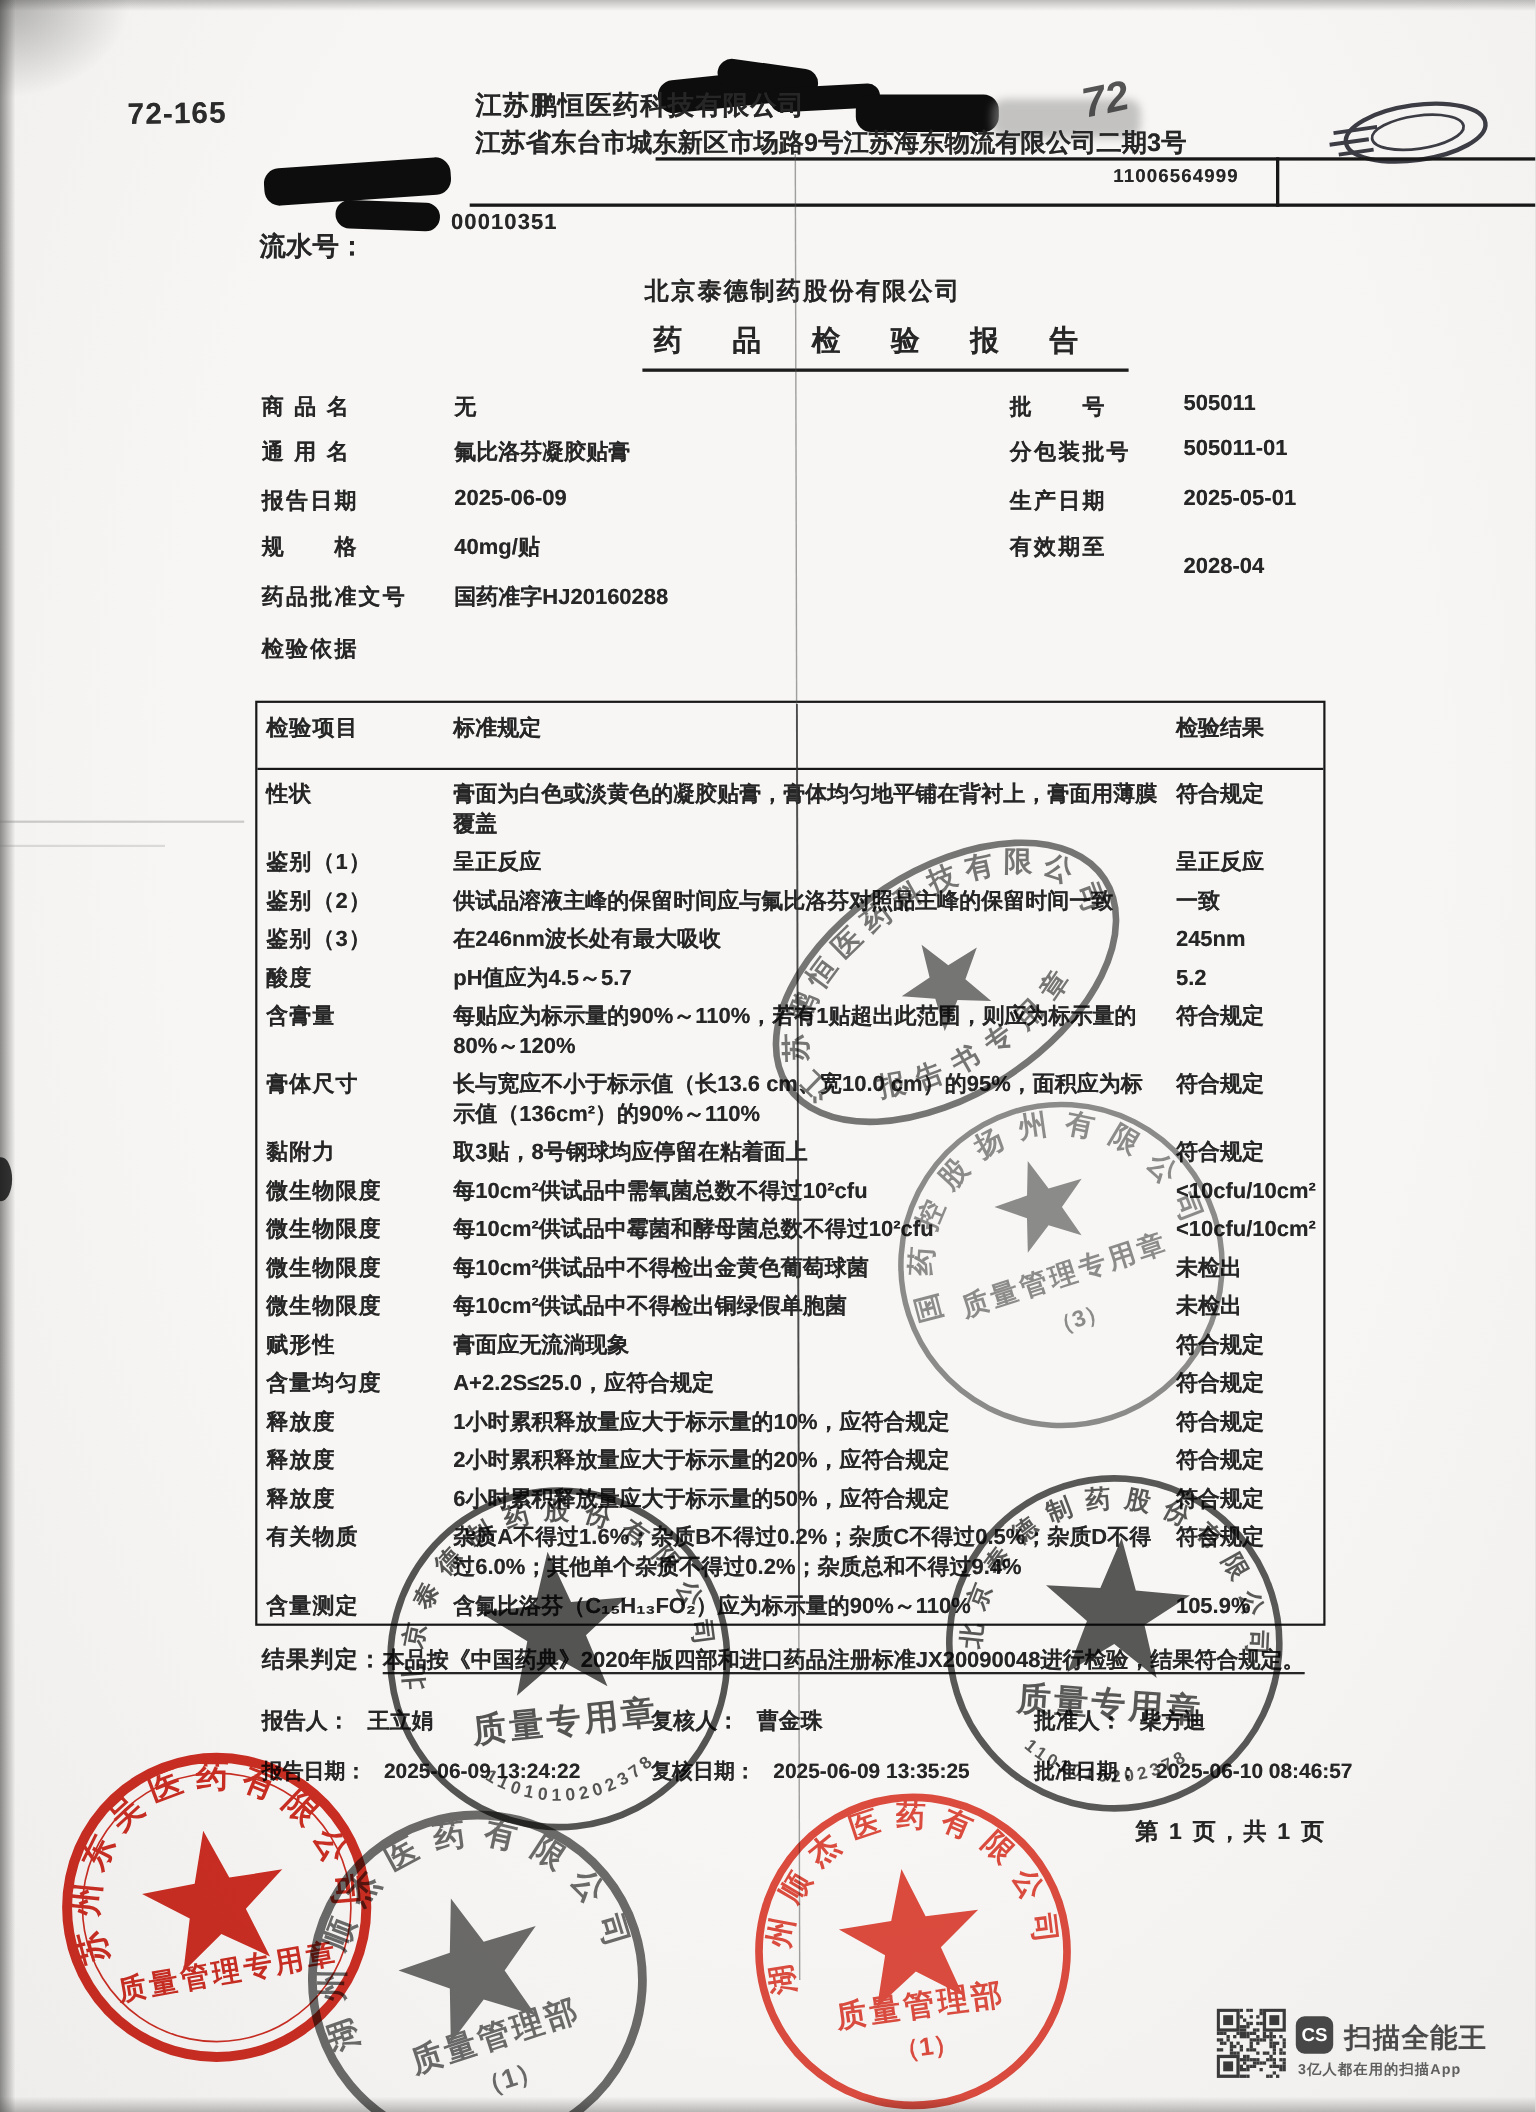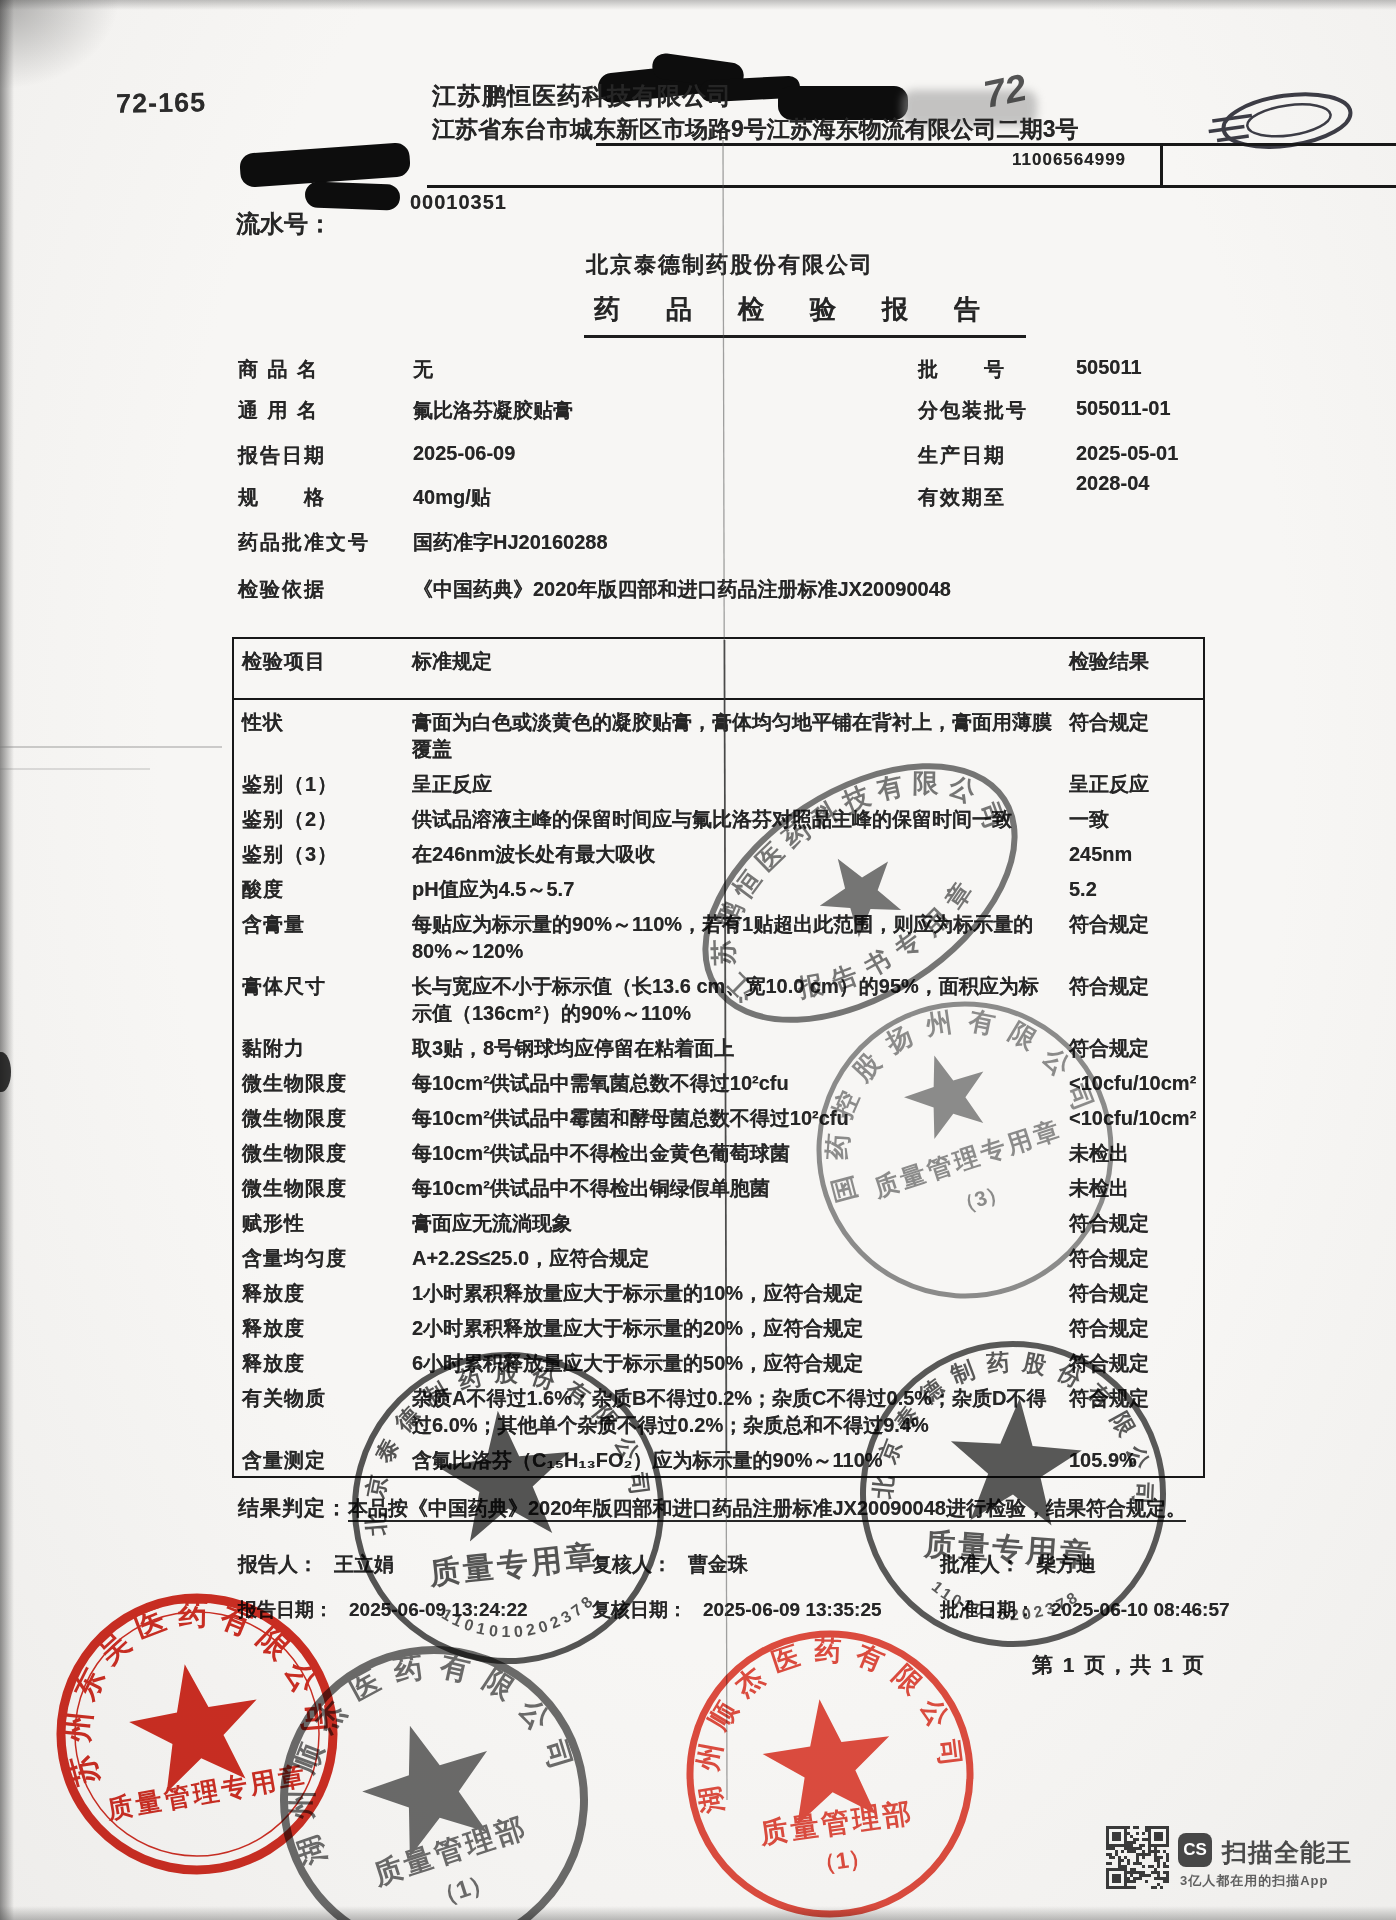--- a/index.html
+++ b/index.html
@@ -111,29 +111,28 @@
       <span class="fv ink" style="left: 413px; top: 356px;">无</span>
       <span class="fl ink" style="left: 238px; top: 397px;">通 用 名</span>
       <span class="fv ink" style="left: 413px; top: 397px;">氟比洛芬凝胶贴膏</span>
       <span class="fl ink" style="left: 238px; top: 442px;">报告日期</span>
       <span class="fv ink" style="left: 413px; top: 442px;">2025-06-09</span>
       <span class="fl ink" style="left: 238px; top: 484px;">规　　格</span>
       <span class="fv ink" style="left: 413px; top: 484px;">40mg/贴</span>
       <span class="fl ink" style="left: 238px; top: 529px;">药品批准文号</span>
       <span class="fv ink" style="left: 413px; top: 529px;">国药准字HJ20160288</span>
       <span class="fl ink" style="left: 238px; top: 576px;">检验依据</span>
-      <span class="fv ink" style="left: 413px; top: 576px;">《中国药典》2020年版四部和进口药品注册标准JX20090048</span>
       <span class="fl ink" style="left: 918px; top: 356px;">批　　号</span>
       <span class="fv ink" style="left: 1076px; top: 356px;">505011</span>
       <span class="fl ink" style="left: 918px; top: 397px;">分包装批号</span>
       <span class="fv ink" style="left: 1076px; top: 397px;">505011-01</span>
       <span class="fl ink" style="left: 918px; top: 442px;">生产日期</span>
       <span class="fv ink" style="left: 1076px; top: 442px;">2025-05-01</span>
       <span class="fl ink" style="left: 918px; top: 484px;">有效期至</span>
-      <span class="fv ink" style="left: 1076px; top: 472px;">2028-04</span>
+      <span class="fv ink" style="left: 1076px; top: 504px;">2028-04</span>
     </div>
 
   <div class="abs table">
     <div class="thead">
       <span class="c-item ink">检验项目</span>
       <span class="c-std ink">标准规定</span>
       <span class="c-res ink">检验结果</span>
     </div>
     <div id="tbody">
         <div class="trow">

